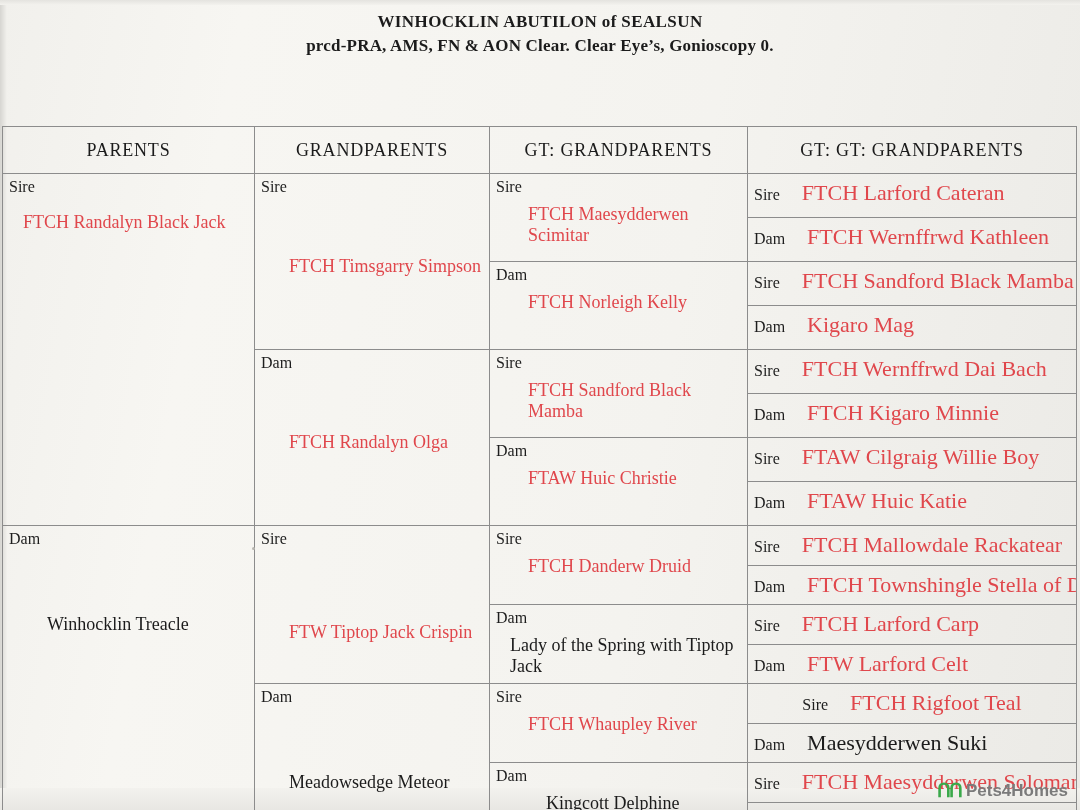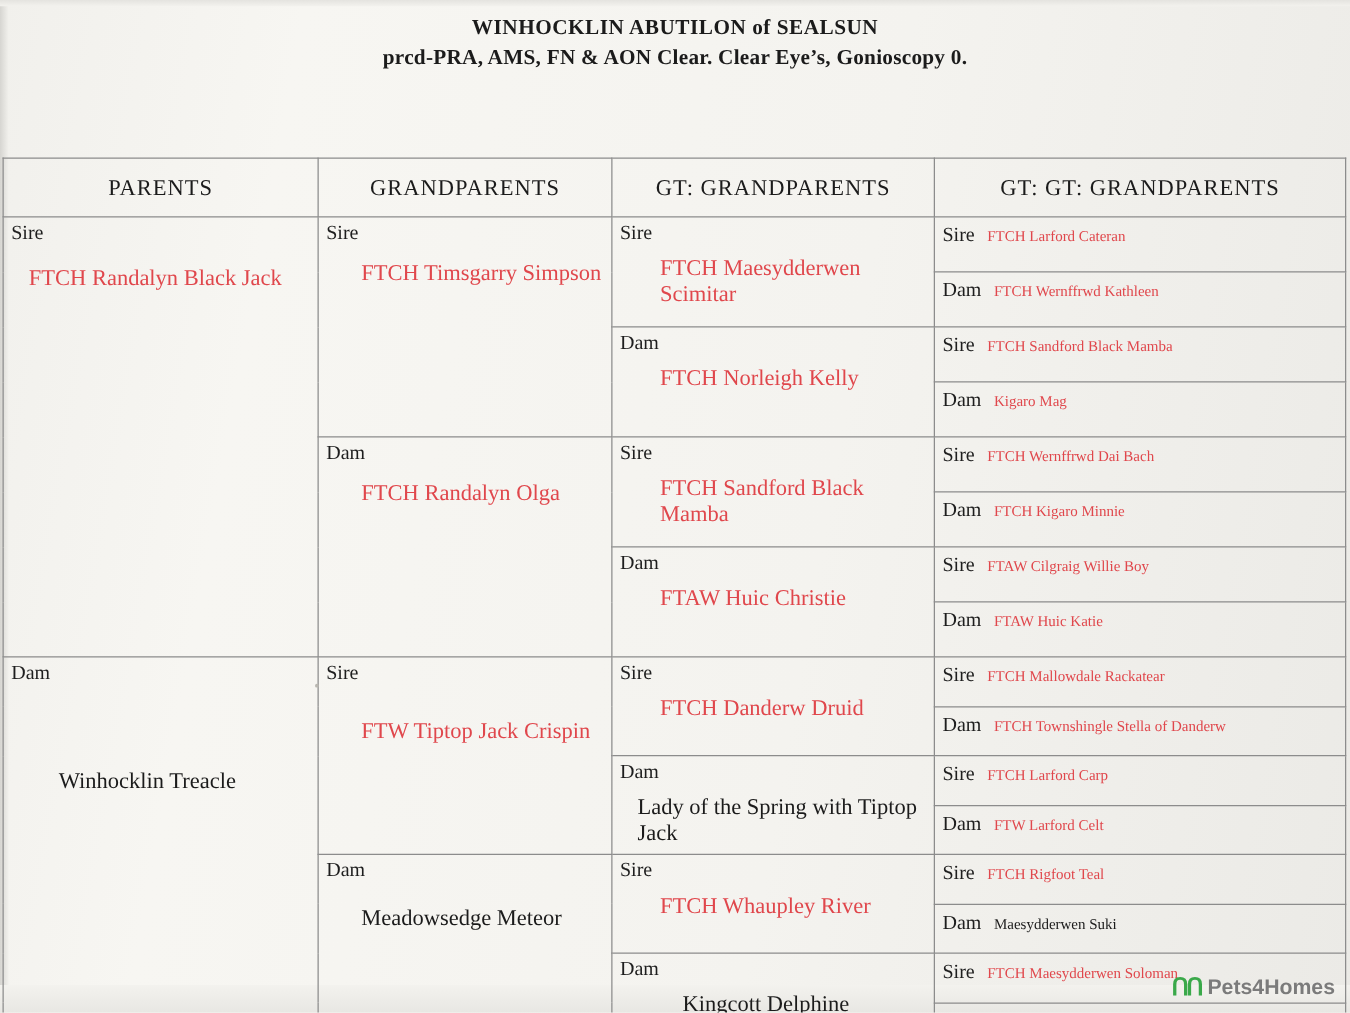--- a/index.html
+++ b/index.html
@@ -124,36 +124,36 @@
     padding: 6px 6px 6px 6px;
     white-space: nowrap;
     overflow: hidden;
   }
   .inline-cell .role {
     display: inline;
     font-size: 16px;
   }
   .inline-cell .name {
     display: inline;
-    font-size: 12px;
-    margin-left: 6px;
+    font-size: 22px;
+    margin-left: 18px;
   }
 
   
   .mid {
     display: flex;
     flex-direction: column;
     justify-content: flex-start;
     height: 100%;
   }
   .parent-cell .role { margin-bottom: 16px; }
   .parent-cell .name { padding-left: 14px; }
 
   .gp-cell .role { margin-bottom: 12px; }
-  .gp-cell .name { padding-left: 28px; }
+  .gp-cell .name { padding-left: 28px; margin-top: 48px; }
 
   .ggp-cell .role { margin-bottom: 8px; }
   .ggp-cell .name { padding-left: 32px; }
 
   .watermark {
     position: absolute;
     right: 12px;
     bottom: 8px;
     display: flex;
     align-items: center;
@@ -377,21 +377,21 @@
             <span class="name blk" style="padding-top:6px;">Meadowsedge Meteor</span>
           </div>
         </td>
         <td rowspan="2">
           <div class="cell ggp-cell mid" style="height:78px;">
             <span class="role">Sire</span>
             <span class="name red">FTCH Whaupley River</span>
           </div>
         </td>
         <td>
-          <div class="cell inline-cell" style="height:36px;">
+          <div class="cell inline-cell" style="height:36px;text-align:center;">
             <span class="role">Sire</span>
             <span class="name red">FTCH Rigfoot Teal</span>
           </div>
         </td>
       </tr>
       <tr>
         <td>
           <div class="cell inline-cell" style="height:36px;">
             <span class="role">Dam</span>
             <span class="name blk">Maesydderwen Suki</span>

